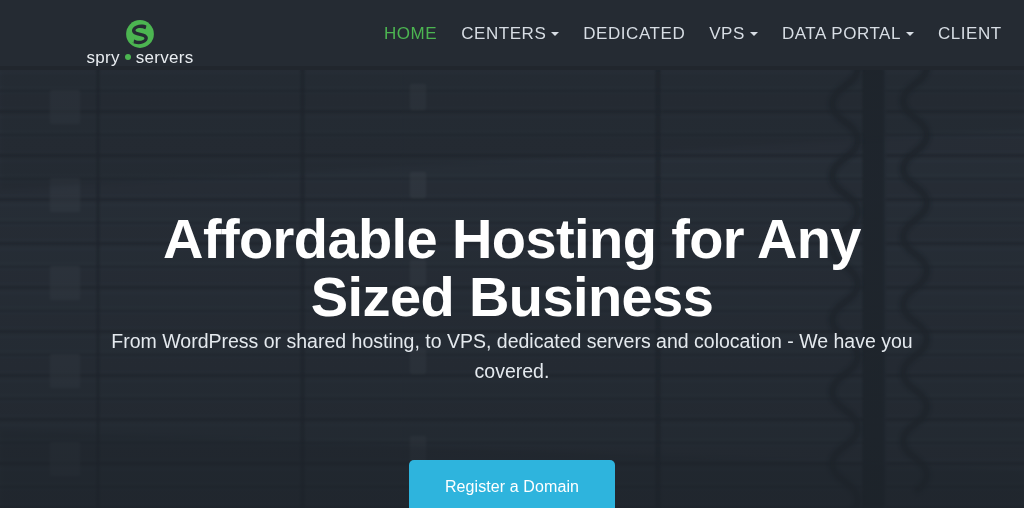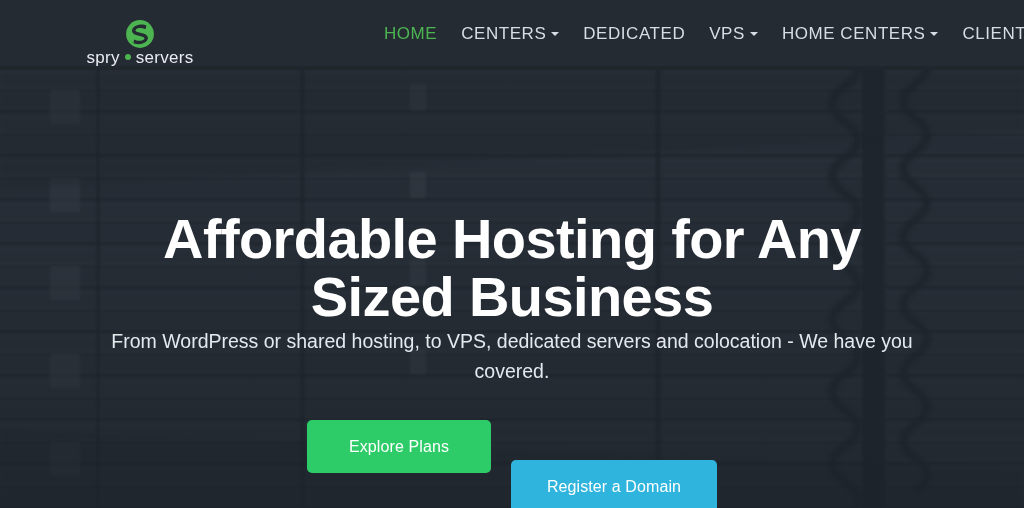--- a/index.html
+++ b/index.html
@@ -187,21 +187,21 @@
       <a class="nav-item">
         <span>DEDICATED</span>
       </a>
 
       <a class="nav-item">
         <span>VPS</span>
         <span class="caret"></span>
       </a>
 
       <a class="nav-item">
-        <span>HOME CENTERS</span>
+        <span>DATA PORTAL</span>
         <span class="caret"></span>
       </a>
 
       <a class="nav-item">
         <span>CLIENT</span>
       </a>
 
       <a class="nav-item">
         <span>CLIENT PORTAL</span>
       </a>
@@ -295,20 +295,19 @@
       </g>
     </svg>
 
     <div class="hero-overlay"></div>
 
     <div class="hero-content">
       <h1 class="hero-title">Affordable Hosting for Any Sized Business</h1>
       <p class="hero-sub">From WordPress or shared hosting, to VPS, dedicated servers and colocation - We have you covered.</p>
 
       <div class="hero-actions">
-        <button class="btn btn-primary">Explore Plans</button>
         <button class="btn btn-secondary">Register a Domain</button>
       </div>
     </div>
 
   </section>
 
 </div>
 
 </body></html>

